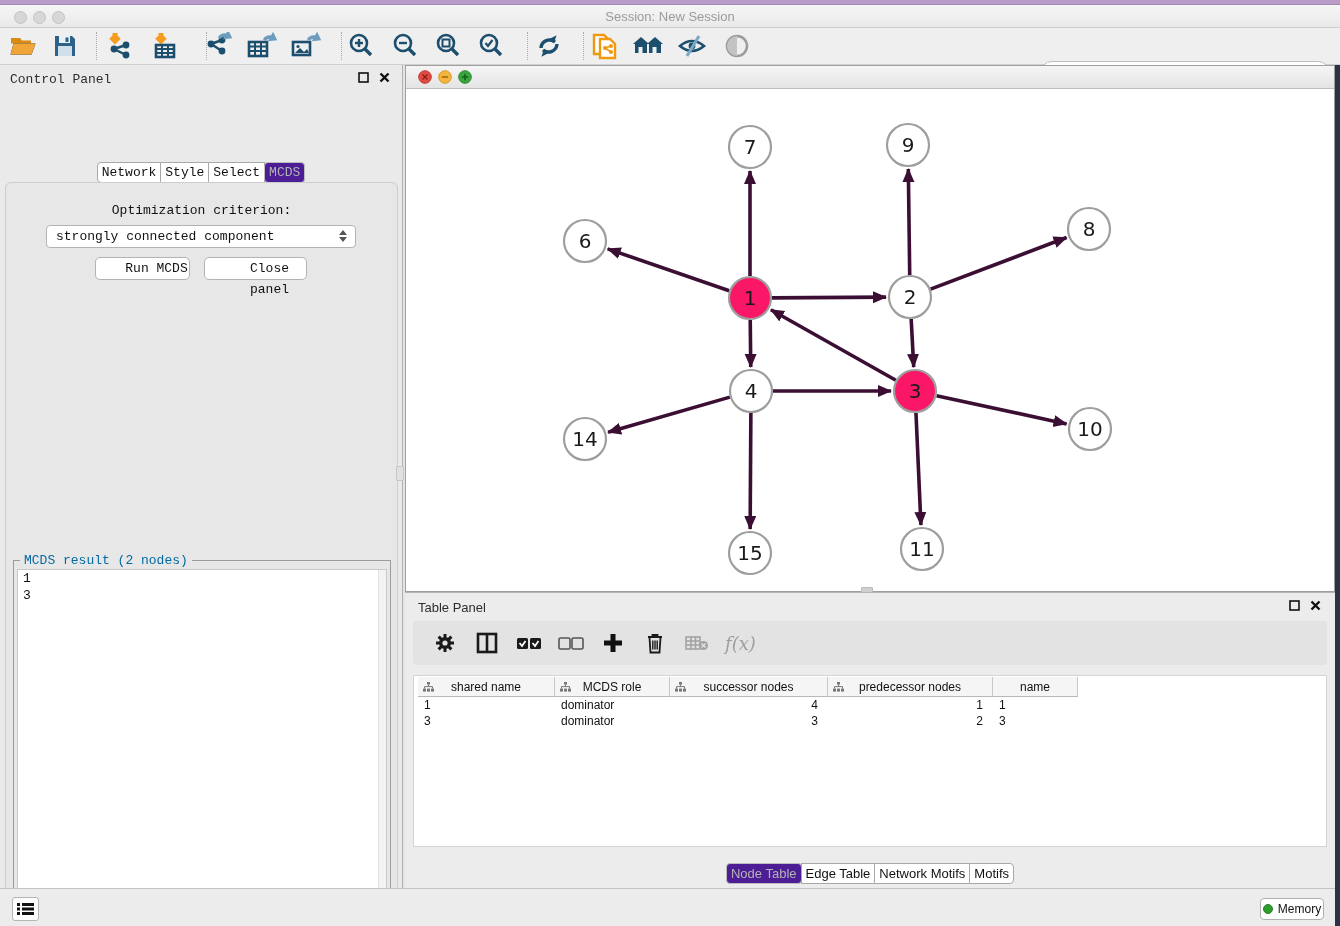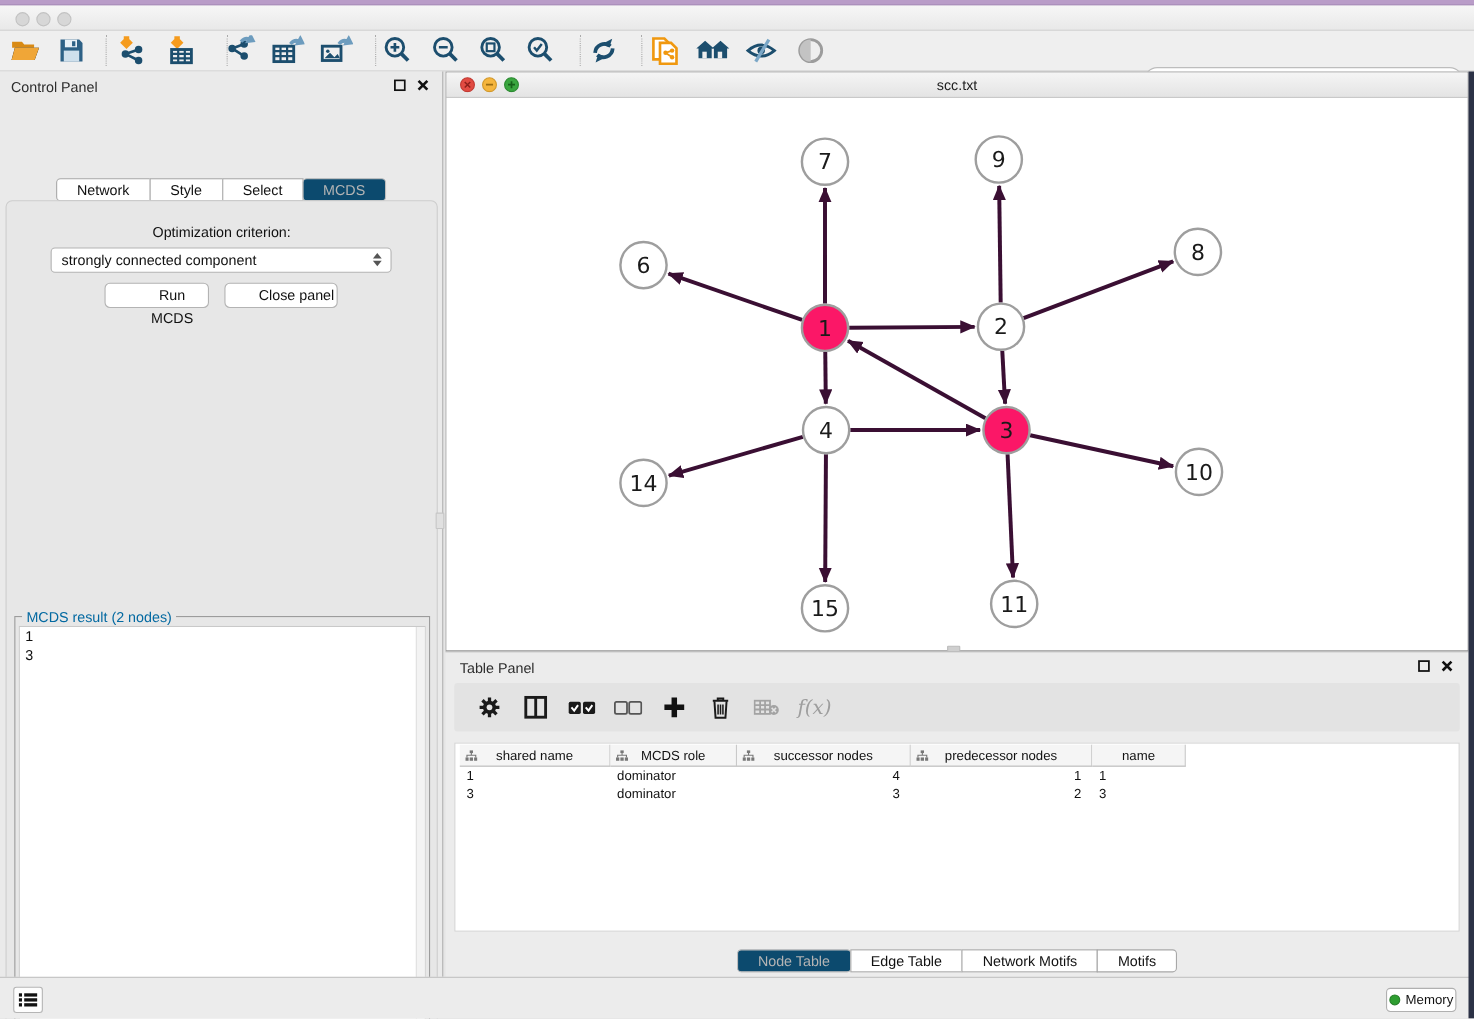--- a/index.html
+++ b/index.html
@@ -16,30 +16,30 @@
   .title-text { position:absolute; left:0; right:0; top:4px; text-align:center; font-size:13px; color:#9b9b9b; }
 
   .toolbar { position:absolute; left:0; top:28px; width:1340px; height:37px; background:#efefef; border-bottom:1px solid #cfcfcf; }
   .tb-btn { position:absolute; top:2px; width:34px; height:32px; display:flex; align-items:center; justify-content:center; }
   .tb-sep { position:absolute; top:4px; height:28px; width:0; border-left:1px dotted #aaa; }
   .search-box { position:absolute; left:1040px; top:33px; width:290px; height:25px; background:#fff;
     border:1px solid #bdbdbd; border-radius:12px; display:flex; align-items:center; padding-left:7px; }
   .search-box input { border:none; outline:none; flex:1; font-size:12px; background:transparent; margin-left:5px; }
 
   
-  .left-panel { position:absolute; left:0; top:65px; width:403px; height:823px; background:#eaeaea; border-right:1px solid #b0b0b0; }
+  .left-panel { position:absolute; left:0; top:65px; width:403px; height:823px; background:#eaeaea; border-right:1px solid #b0b0b0;font-family:Liberation Mono, monospace; }
   .panel-title { position:absolute; left:10px; top:7px; font-size:13px; color:#2d2d2d; }
   .win-icons { position:absolute; top:7px; display:flex; gap:10px; align-items:center; }
 
   .ctrl-tabs { position:absolute; left:0; top:97px; width:100%; display:flex; justify-content:center; }
-  .tab { height:21px; padding:0 18px; font-size:13px; line-height:20px; background:#fff; color:#111;
+  .tab { height:21px; padding:0 4px; font-size:13px; line-height:20px; background:#fff; color:#111;
     border:1px solid #a8a8a8; margin-left:-1px; }
   .tab.first { border-radius:4px 0 0 4px; margin-left:0; }
   .tab.last { border-radius:0 4px 4px 0; }
-  .tab.active { background:#0c4a6e; color:#b4b4b4; border-radius:4px; border-color:#bdbdbd; }
+  .tab.active { background:#4c1d95; color:#b4b4b4; border-radius:4px; border-color:#bdbdbd; }
 
   .ctrl-content { position:absolute; left:5px; top:117px; width:393px; height:763px; background:#e7e7e7;
     border:1px solid #cdcdcd; border-radius:6px; }
   .opt-label { position:absolute; left:0; right:0; top:20px; text-align:center; font-size:13px; color:#111; }
   .criterion-select { position:absolute; left:40px; top:42px; width:310px; height:23px; background:#fff;
     border:1px solid #b3b3b3; border-radius:4px; font-size:13px; color:#111; display:flex; align-items:center;
     padding-left:9px; }
   .stepper { position:absolute; right:8px; top:4px; display:flex; flex-direction:column; gap:2px; }
   .stepper .up { width:0; height:0; border-left:4px solid transparent; border-right:4px solid transparent; border-bottom:5px solid #555; }
   .stepper .dn { width:0; height:0; border-left:4px solid transparent; border-right:4px solid transparent; border-top:5px solid #555; }
@@ -93,20 +93,21 @@
 </head>
 <body>
 
 <div id="app">
 
   <div class="mac-strip"></div>
   <div class="titlebar">
     <div class="traffic-dot" style="left:14px"></div>
     <div class="traffic-dot" style="left:33px"></div>
     <div class="traffic-dot" style="left:52px"></div>
+    <div class="title-text">Session: New Session</div>
   </div>
 
   <div class="toolbar">
     <div class="tb-btn" style="left:6px">
       <svg width="28" height="22" viewBox="0 0 28 22">
           <path d="M2 3 h9 l2 2.5 h9 v3 H2 z" fill="#d98a14"></path>
           <path d="M4.5 8.5 h22 l-4 11 H1.5 z" fill="#f0a salt"></path>
           <path d="M4.5 8.5 h22 l-4 11 H1.5 z" fill="#f0a637"></path>
         </svg>
     </div>
@@ -297,21 +298,20 @@
             <circle cx="7" cy="7" r="6.3" fill="#f5b53d" stroke="#d2992c" stroke-width="1"></circle>
             <path d="M3.8 7 h6.4" stroke="#9a6c12" stroke-width="1.6"></path>
           </svg>
       </div>
       <div class="tl" style="left:52px">
         <svg width="14" height="14">
             <circle cx="7" cy="7" r="6.3" fill="#3aa63f" stroke="#2c8a31" stroke-width="1"></circle>
             <path d="M3.8 7 h6.4 M7 3.8 v6.4" stroke="#16611a" stroke-width="1.6"></path>
           </svg>
       </div>
-      <div class="net-title">scc.txt</div>
     </div>
     <div class="net-canvas">
       <svg id="graph-svg" width="928" height="502" viewBox="0 0 928 502">
           <defs>
             <marker id="arrow" markerUnits="userSpaceOnUse" markerWidth="16" markerHeight="14" refX="13" refY="6" orient="auto">
               <path d="M0,0 L14,6 L0,12 z" fill="#3a0f33"></path>
             </marker>
           </defs>
           <line x1="344" y1="187" x2="344" y2="82" stroke="#3a0f33" stroke-width="3.6" marker-end="url(#arrow)"></line>
           <line x1="323.2058154797033" y1="201.81655443844295" x2="201.68456493123276" y2="159.83648606715315" stroke="#3a0f33" stroke-width="3.6" marker-end="url(#arrow)"></line>

